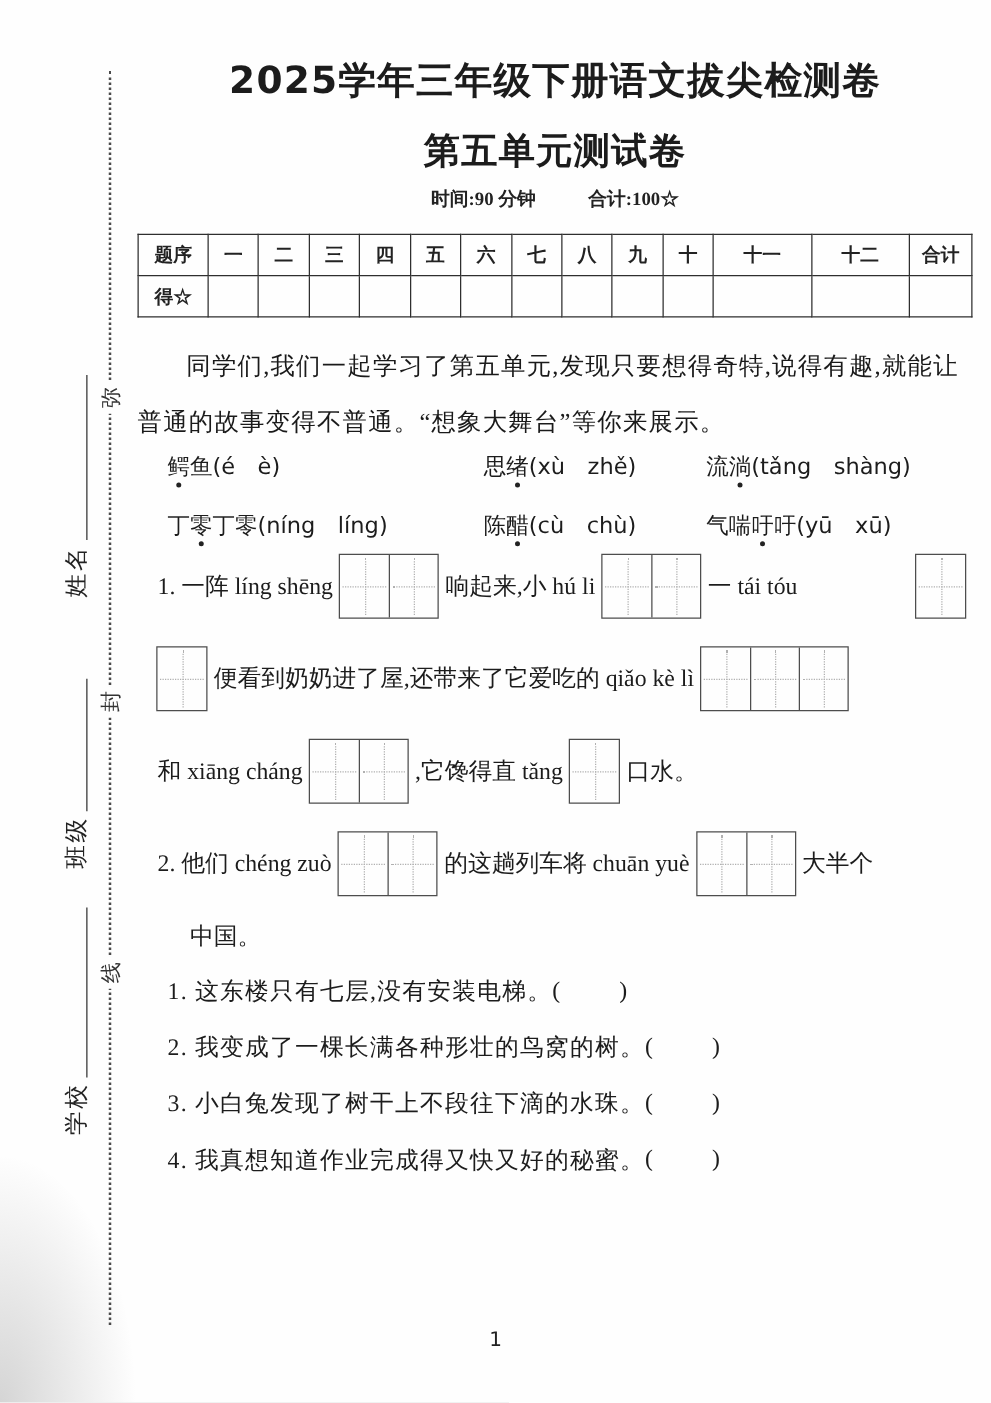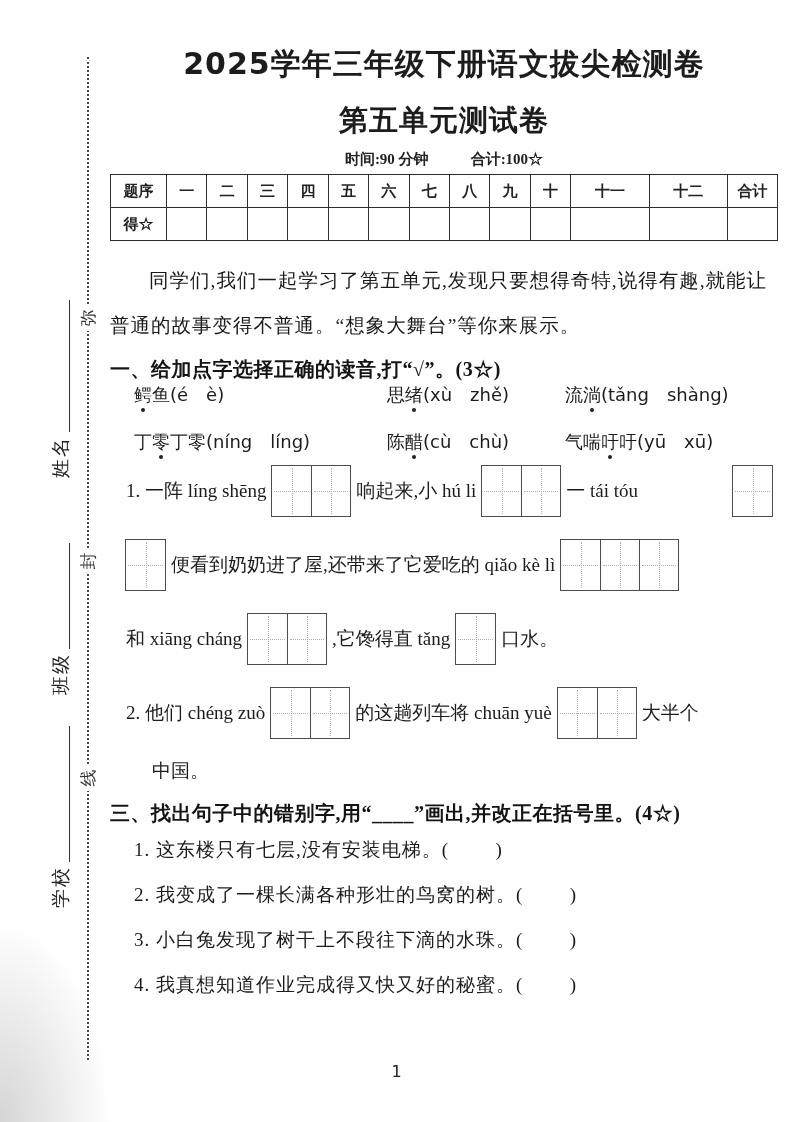--- a/index.html
+++ b/index.html
@@ -33,21 +33,21 @@
   .seal-field .sf-line { flex:1; border-bottom:1.5px solid #333; margin:0 0 4px 4px; }
   
   .content { position:absolute; left:110px; top:32px; width:668px; }
   .title1 { text-align:center; font-family:"DejaVu Sans","Liberation Sans",sans-serif;
             font-weight:900; font-size:30px; margin-top:12px; letter-spacing:1px;}
   .title2 { text-align:center; font-family:"DejaVu Sans","Liberation Sans",sans-serif;
             font-weight:900; font-size:29px; margin-top:16px; letter-spacing:1px;}
   .meta { text-align:center; font-size:15px; font-weight:700; margin-top:9px; color:#222;}
   .meta .gap { display:inline-block; width:42px; }
   
-  table.score { width:100%; border-collapse:collapse; margin-top:5px;
+  table.score { width:100%; border-collapse:collapse; margin-top:18px;
                 font-size:15px; font-weight:600; color:#222;padding-left:12px; }
   table.score td { border:1.5px solid #2e2e2e; height:33px; text-align:center; vertical-align:middle; }
   td.col-first { width:56px; } td.col-last { width:50px; }
   
   .intro { margin-top:17px; font-size:19.5px; line-height:45px; text-indent:2em;
            letter-spacing:1px; color:#1a1a1a; }
   
   .sec-head { margin-top:8px; font-size:20px; font-weight:600; letter-spacing:.5px; color:#141414;}
   
   .s1-grid { display:grid; grid-template-columns:253px 178px 1fr; row-gap:23px;
@@ -142,21 +142,20 @@
         <td></td>
         <td></td>
         <td></td>
         <td></td>
       </tr>
     </tbody>
       </table>
 
     <p class="intro">同学们,我们一起学习了第五单元,发现只要想得奇特,说得有趣,就能让普通的故事变得不普通。“想象大舞台”等你来展示。</p>
 
-    <div class="sec-head">一、给加点字选择正确的读音,打“√”。(3☆)</div>
     <div class="s1-grid">
       <div class="s1-item"><span></span><span class="dot-char">鳄</span><span>鱼</span><span class="pinyin">(é　è)</span></div>
       <div class="s1-item"><span>思</span><span class="dot-char">绪</span><span></span><span class="pinyin">(xù　zhě)</span></div>
       <div class="s1-item"><span>流</span><span class="dot-char">淌</span><span></span><span class="pinyin">(tǎng　shàng)</span></div>
       <div class="s1-item"><span>丁</span><span class="dot-char">零</span><span>丁零</span><span class="pinyin">(níng　líng)</span></div>
       <div class="s1-item"><span>陈</span><span class="dot-char">醋</span><span></span><span class="pinyin">(cù　chù)</span></div>
       <div class="s1-item"><span>气喘</span><span class="dot-char">吁</span><span>吁</span><span class="pinyin">(yū　xū)</span></div>
     </div>
 
 
@@ -213,21 +212,20 @@
           <span class="cell"></span>
           <span class="cell"></span>
         </span>
       <span>大半个</span>
     </div>
 
     <div class="py-line cn-end">
       <span>中国。</span>
     </div>
 
-    <div class="sec-head">三、找出句子中的错别字,用“____”画出,并改正在括号里。(4☆)</div>
 
     <div class="sent-row">
       <span>1. 这东楼只有七层,没有安装电梯。</span>
       <span class="bracket">
           <span>(</span>
           <span>)</span>
         </span>
     </div>
     <div class="sent-row">
       <span>2. 我变成了一棵长满各种形壮的鸟窝的树。</span>

